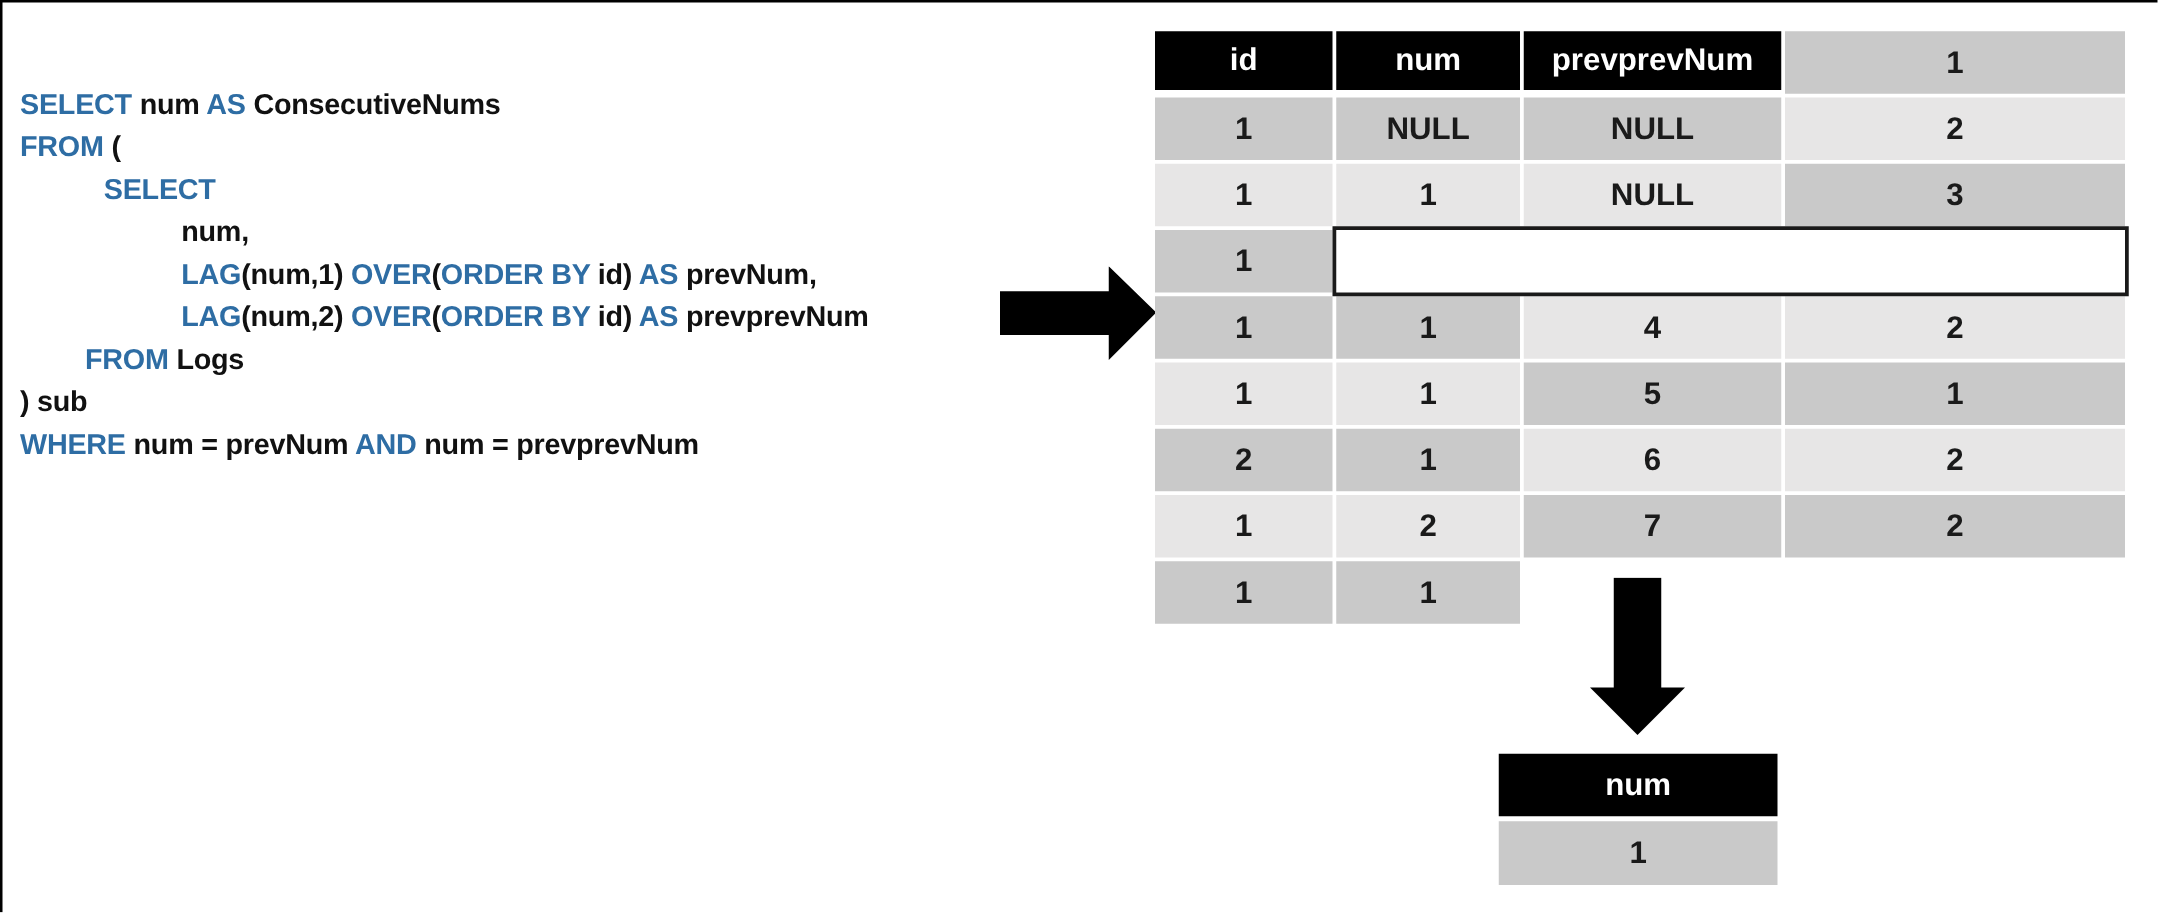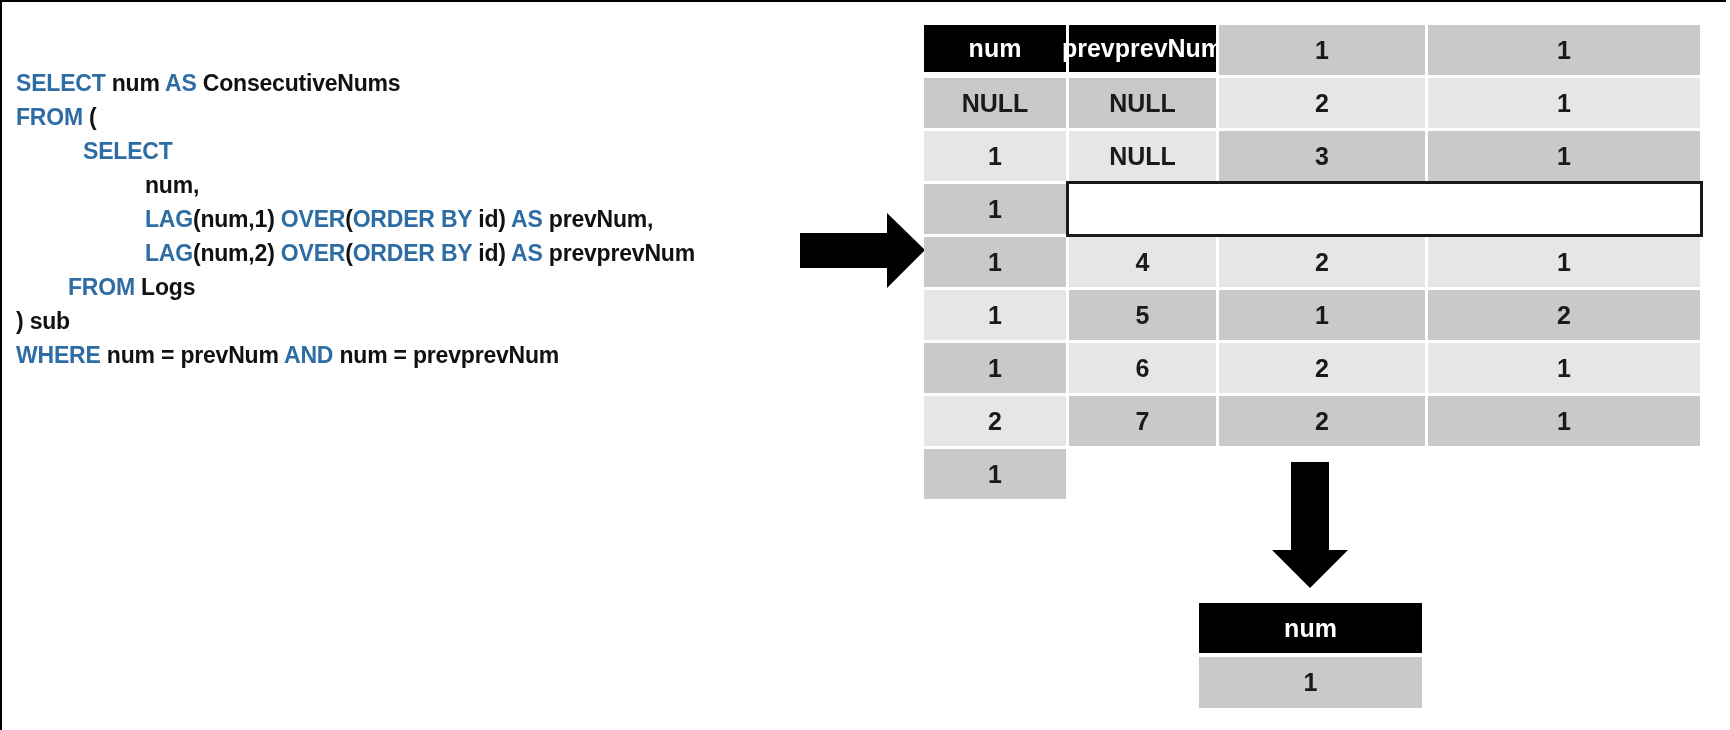--- a/index.html
+++ b/index.html
@@ -60,20 +60,21 @@
 
 <div class="canvas">
   <div class="frame-top"></div>
   <div class="frame-left"></div>
 
   <div class="code" id="code" style="--kw: #2E6DA4;"><div style="padding-left: 0px;"><span class="kw">SELECT</span><span class="plain"> num </span><span class="kw">AS</span><span class="plain"> ConsecutiveNums</span></div><div style="padding-left: 0px;"><span class="kw">FROM</span><span class="plain"> (</span></div><div style="padding-left: 67px;"><span class="kw">SELECT</span></div><div style="padding-left: 129px;"><span class="plain">num,</span></div><div style="padding-left: 129px;"><span class="kw">LAG</span><span class="plain">(num,1) </span><span class="kw">OVER</span><span class="plain">(</span><span class="kw">ORDER BY</span><span class="plain"> id) </span><span class="kw">AS</span><span class="plain"> prevNum,</span></div><div style="padding-left: 129px;"><span class="kw">LAG</span><span class="plain">(num,2) </span><span class="kw">OVER</span><span class="plain">(</span><span class="kw">ORDER BY</span><span class="plain"> id) </span><span class="kw">AS</span><span class="plain"> prevprevNum</span></div><div style="padding-left: 52px;"><span class="kw">FROM</span><span class="plain"> Logs</span></div><div style="padding-left: 0px;"><span class="plain">) sub</span></div><div style="padding-left: 0px;"><span class="kw">WHERE</span><span class="plain"> num = prevNum </span><span class="kw">AND</span><span class="plain"> num = prevprevNum</span></div></div>
 
   <div class="arrow-right"></div>
 
   <div class="logs" id="logs">
+      <div class="cell head">id</div>
       <div class="cell head">num</div>
       <div class="cell head">prevprevNum</div>
       <div class="cell dark">1</div>
       <div class="cell dark">1</div>
       <div class="cell dark">NULL</div>
       <div class="cell dark">NULL</div>
       <div class="cell light">2</div>
       <div class="cell light">1</div>
       <div class="cell light">1</div>
       <div class="cell light">NULL</div>

